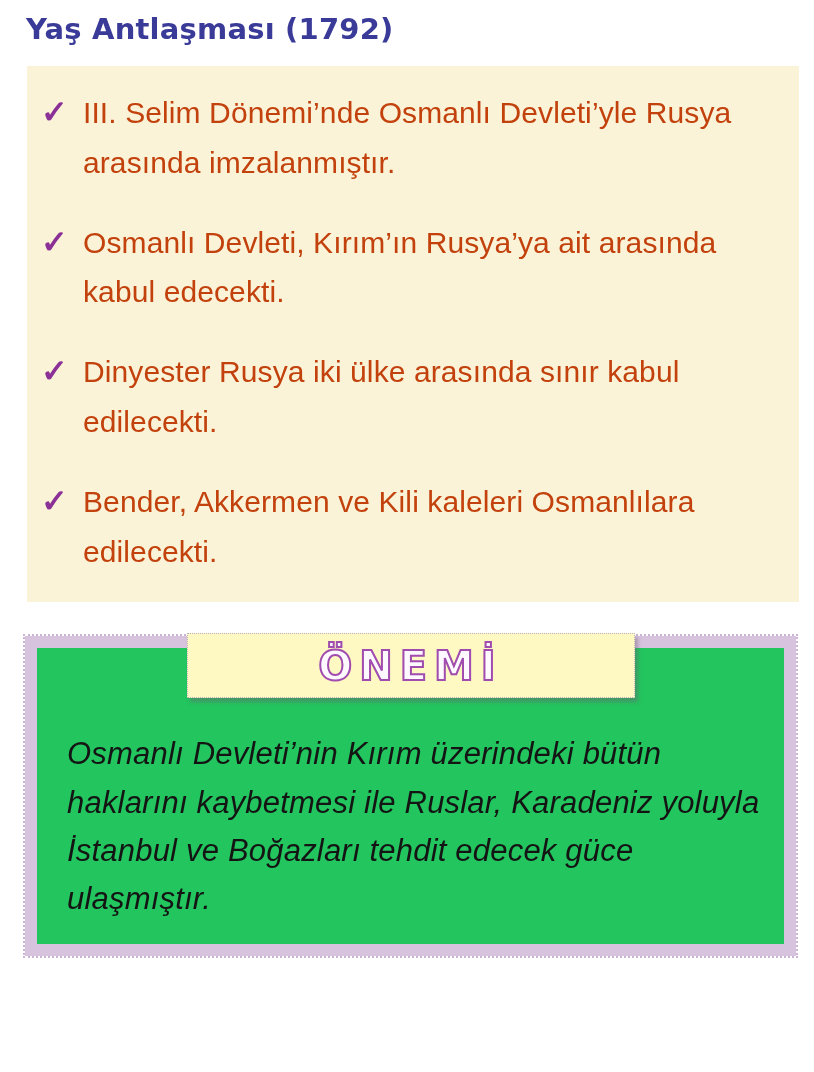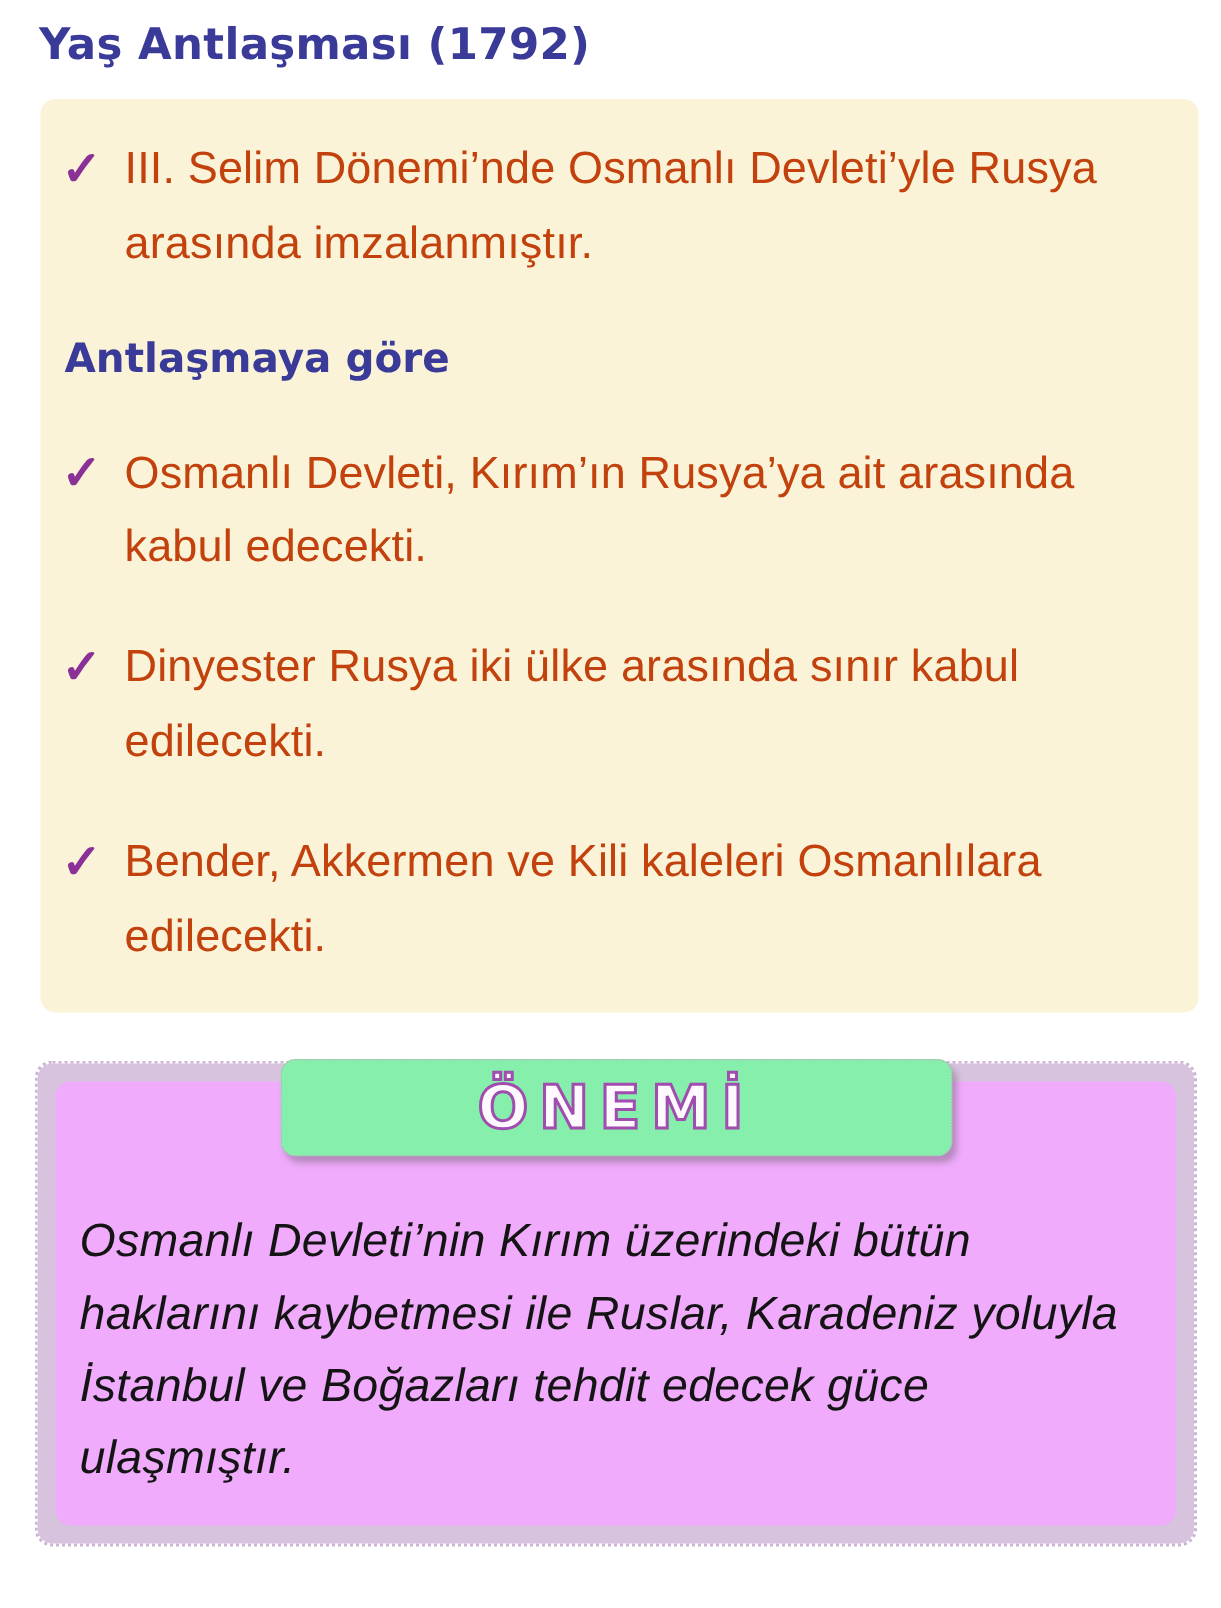--- a/index.html
+++ b/index.html
@@ -1,15 +1,15 @@
 <!DOCTYPE html>
 <html lang="tr"><head>
 <meta charset="utf-8">
 <style>
-  * { box-sizing: border-box; margin: 0; padding: 0; border-radius: 10px; }
+  * { box-sizing: border-box; margin: 0; padding: 0; }
 
   html, body {
     width: 814px;
     height: 1072px;
     background: #ffffff;
     font-family: "Liberation Sans", sans-serif;
     overflow: hidden;
   }
 
   .page {
@@ -79,43 +79,43 @@
     outline: 2px dotted #cdb3d4;
   }
 
   .importance-tab {
     position: absolute;
     top: -3px;
     left: 50%;
     transform: translateX(-50%);
     width: 448px;
     height: 65px;
-    background: #86efac;
+    background: #fef9c3;
     border: 1px dotted #b9b0bc;
     box-shadow: 3px 4px 4px rgba(110, 95, 115, 0.45);
     display: flex;
     align-items: center;
     justify-content: center;
     z-index: 2;
   }
 
   .importance-label {
     font-family: "DejaVu Sans", sans-serif;
     font-size: 40px;
     font-weight: bold;
     letter-spacing: 7px;
     color: #a14caf;
     -webkit-text-fill-color: #fdf9ff;
     -webkit-text-stroke: 2px #a14caf;
   }
 
   .importance-body {
-    background: #f0abfc;
+    background: #22c55e;
     min-height: 272px;
-    padding: 82px 24px 20px 16px;
+    padding: 82px 24px 20px 30px;
   }
 
   .importance-text {
     font-style: italic;
     font-size: 31px;
     line-height: 1.56;
     color: #141414;
     letter-spacing: 0.2px;
     max-width: 710px;
   }
@@ -127,21 +127,20 @@
 
   <h1 class="page-title">Yaş Antlaşması (1792)</h1>
 
   <section class="note-box">
 
     <div class="bullet">
       <span class="check">✓</span>
       <p class="bullet-text">III. Selim Dönemi’nde Osmanlı Devleti’yle Rusya arasında imzalanmıştır.</p>
     </div>
 
-    <h2 class="subheading">Antlaşmaya göre</h2>
 
     <div class="bullet">
       <span class="check">✓</span>
       <p class="bullet-text">Osmanlı Devleti, Kırım’ın Rusya’ya ait arasında kabul edecekti.</p>
     </div>
 
     <div class="bullet">
       <span class="check">✓</span>
       <p class="bullet-text">Dinyester Rusya iki ülke arasında sınır kabul edilecekti.</p>
     </div>

